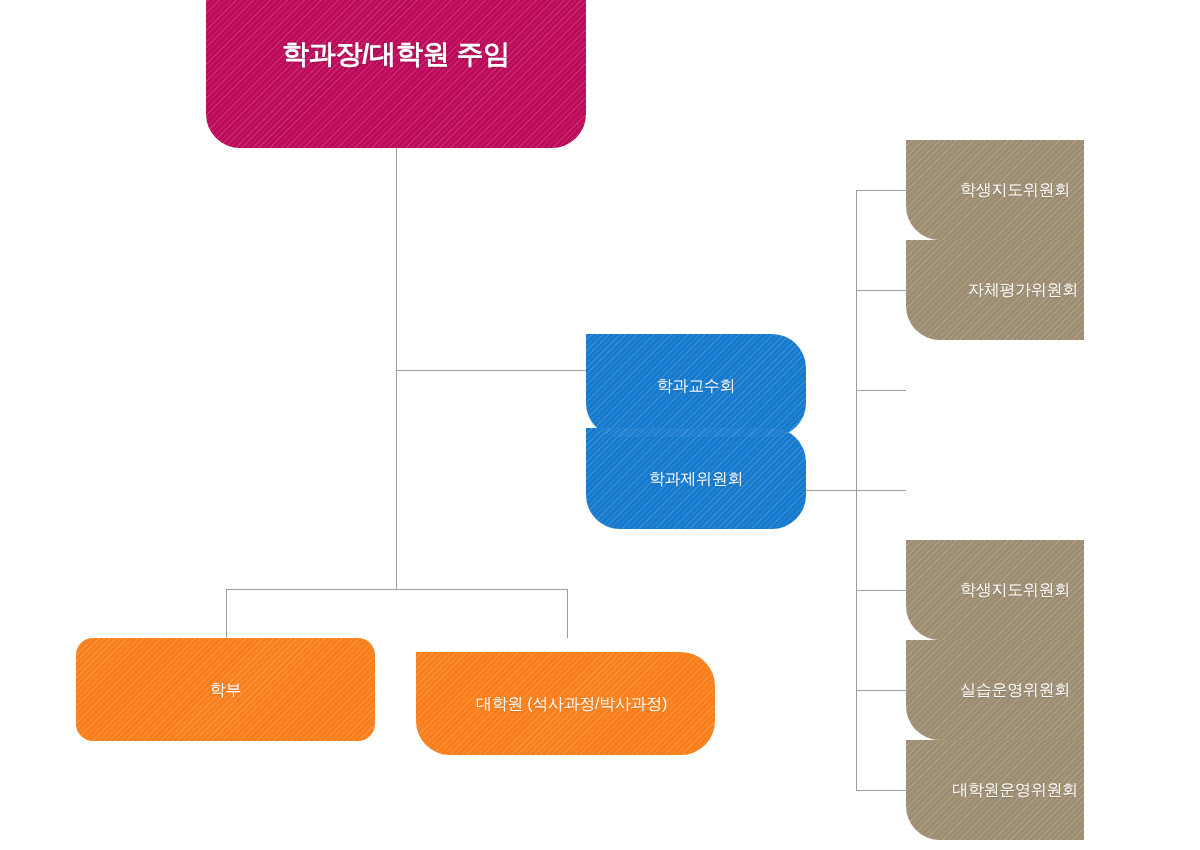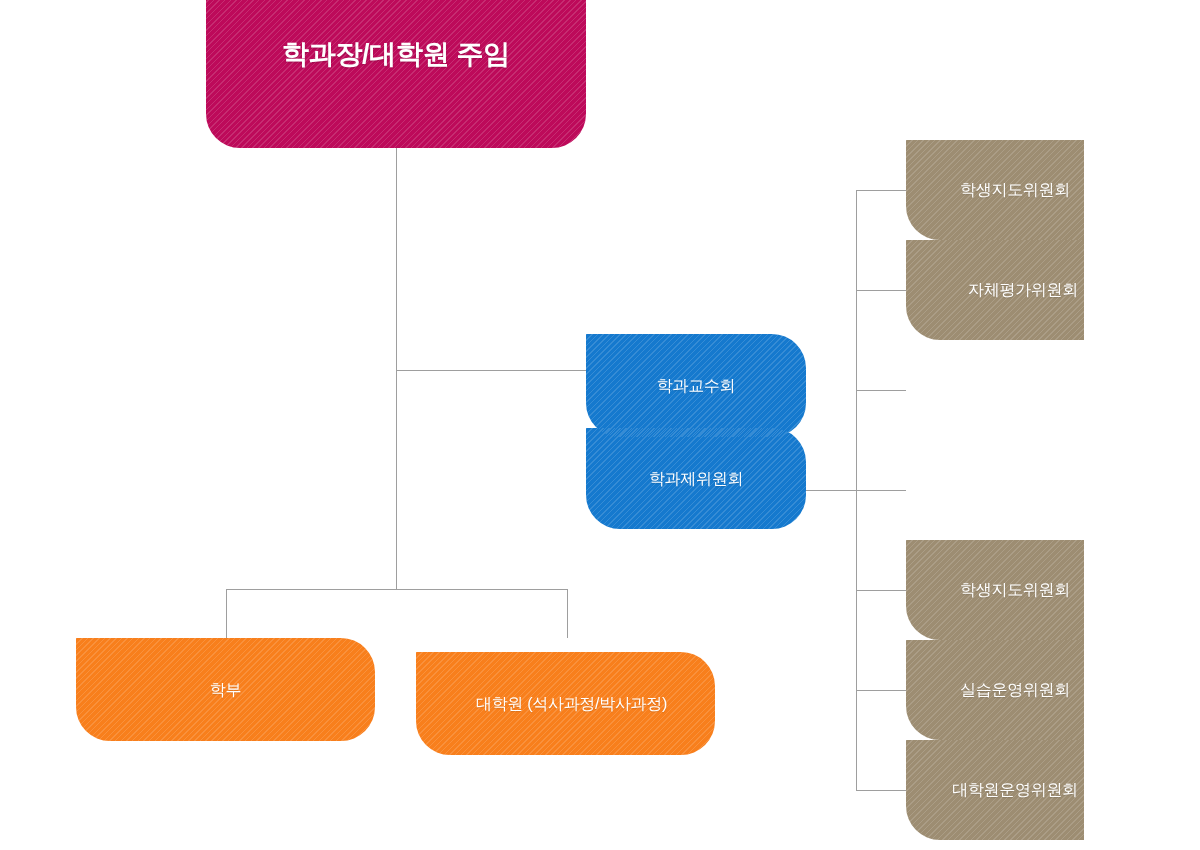--- a/index.html
+++ b/index.html
@@ -88,21 +88,21 @@
     font-weight: normal;
     text-shadow: 0 1px 1px rgba(0,0,0,0.12);
   }
 
   
   #node-root      { left:206px; top:-38px; width:380px; height:186px; }
 
   #node-faculty   { left:586px; top:318px;  width:220px; height:103px;margin-top:16px; }
   #node-committee { left:586px; top:428px;  width:220px; height:101px; }
 
-  #node-undergrad { left:76px;  top:638px;  width:299px; height:103px; }
+  #node-undergrad { left:76px;  top:638px;  width:299px; height:103px;border-radius:17px; }
   #node-graduate  { left:416px; top:652px;  width:299px; height:103px;padding-left:12px; }
 
   .node.tan { left:906px; width:218px; height:100px; }
   #tan-0 { top:140px; }
   #tan-1 { top:240px;padding-left:16px; }
   #tan-2 { top:340px; }
   #tan-3 { top:440px; }
   #tan-4 { top:540px; }
   #tan-5 { top:640px; }
   #tan-6 { top:740px; }

